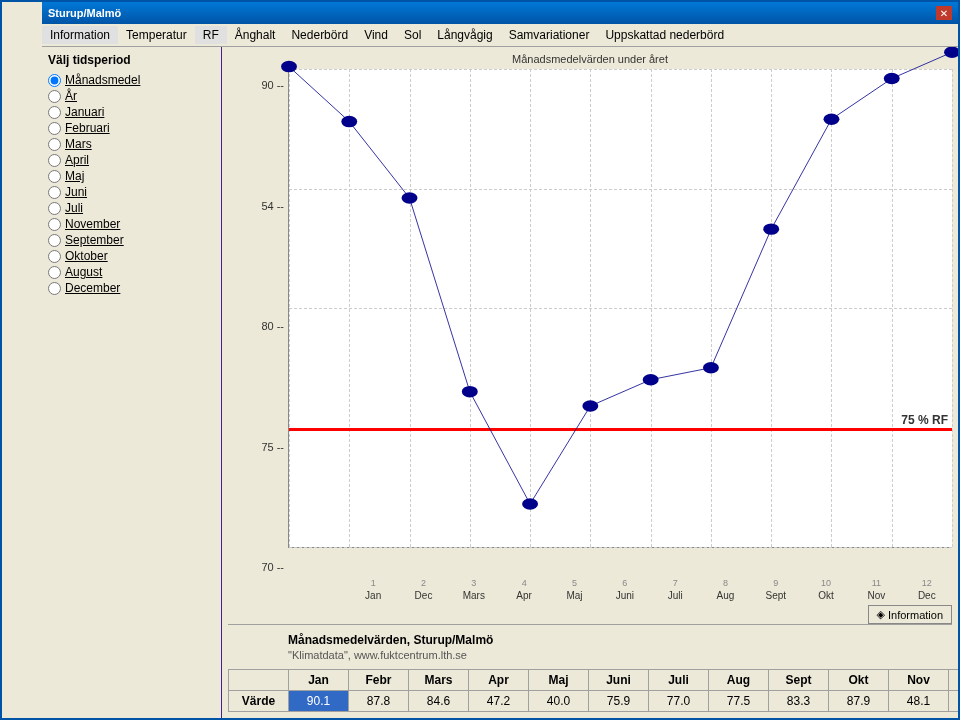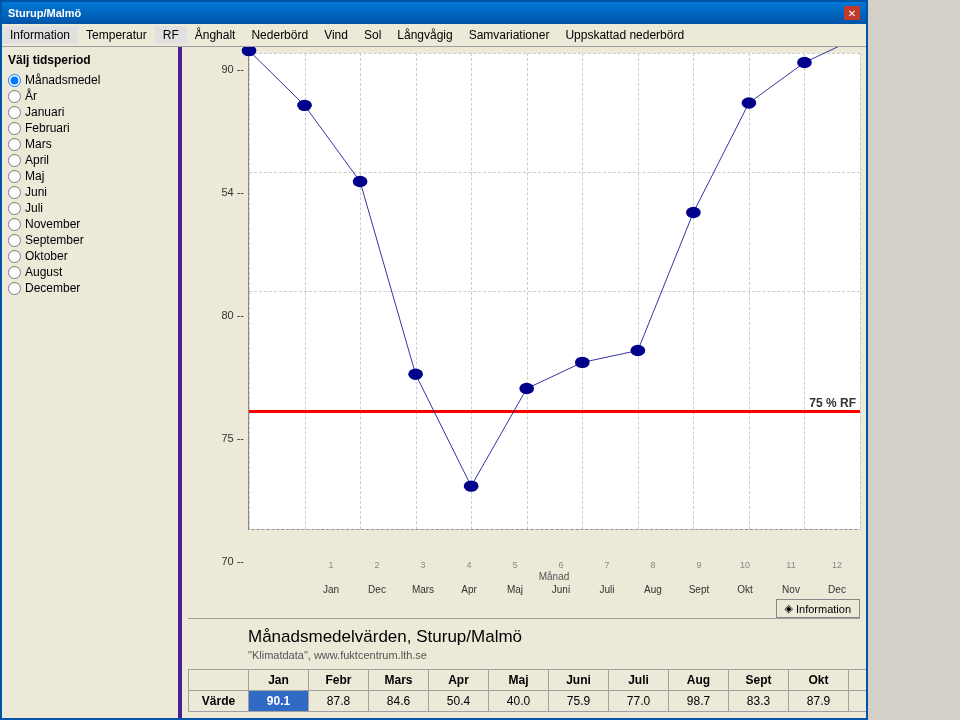--- a/index.html
+++ b/index.html
@@ -5,26 +5,27 @@
     * { margin: 0; padding: 0; box-sizing: border-box; }
     body {
       font-family: Arial, sans-serif;
       font-size: 12px;
       background: #d4d0c8;
       width: 960px;
       height: 720px;
       overflow: hidden;
     }
     .window {
-      width: 868px;
+      width: 960px;
       height: 720px;
       background: #ece9d8;
       border: 2px solid #0054a6;
       display: flex;
       flex-direction: column;
+      padding-left: 40px;
     }
     .title-bar {
       background: linear-gradient(to bottom, #0078d7, #0054a6);
       color: white;
       padding: 3px 6px;
       display: flex;
       align-items: center;
       justify-content: space-between;
       height: 22px;
     }
@@ -60,33 +61,34 @@
       background: #e0e0e0;
     }
     .content {
       display: flex;
       flex: 1;
       overflow: hidden;
     }
     .sidebar {
       width: 180px;
       background: #ece9d8;
-      border-right: 4px solid #4c1d95;
+      border-right: 1px solid #4c1d95;
       padding: 6px;
       flex-shrink: 0;
     }
     .sidebar-label {
       font-size: 12px;
       font-weight: bold;
       margin-bottom: 6px;
     }
     .radio-group {
       display: flex;
       flex-direction: column;
       gap: 2px;
+      text-decoration: underline;
     }
     .radio-item {
       display: flex;
       align-items: center;
       gap: 4px;
       font-size: 12px;
       cursor: pointer;
     }
     .radio-item input[type=radio] {
       margin: 0;
@@ -196,22 +198,22 @@
       cursor: pointer;
       display: flex;
       align-items: center;
       gap: 3px;
     }
     .bottom-section {
       border-top: 1px solid #a0a0a0;
       padding: 8px 0 0 0;
     }
     .bottom-title {
-      font-size: 17px;
-      font-weight: normal;
+      font-size: 12px;
+      font-weight: bold;
       margin-bottom: 2px;
       padding-left: 60px;
     }
     .bottom-subtitle {
       font-size: 11px;
       color: #555;
       margin-bottom: 8px;
       padding-left: 60px;
     }
     .data-table {
@@ -225,21 +227,21 @@
       text-align: center;
       min-width: 60px;
     }
     .data-table th {
       background: #ece9d8;
       font-weight: bold;
     }
     .data-table td.highlight {
       background: #316ac5;
       color: white;
-      font-weight: bold;
+      font-weight: normal;
     }
     .row-label {
       text-align: left;
       font-weight: bold;
       background: #ece9d8;
     }
     .x-axis-numbers {
       display: flex;
       font-size: 9px;
       color: #888;
@@ -327,20 +329,21 @@
             <span>August</span>
           </label>
           <label class="radio-item">
             <input type="radio" name="period" style="">
             <span>December</span>
           </label>
         </div>
     </div>
     <div class="main-area">
       <div class="chart-container">
+        <div class="chart-title">Månadsmedelvärden under året</div>
         <div class="chart-wrapper">
           <div class="y-axis-label" id="y-axis">
               <div>90 --</div>
               <div>54 --</div>
               <div>80 --</div>
               <div>75 --</div>
               <div>70 --</div>
             </div>
           <div style="flex:1; position:relative; display:flex; flex-direction:column;">
             <div class="chart-area" id="chart-area">
@@ -387,21 +390,20 @@
                 <div class="x-axis-number">4</div>
                 <div class="x-axis-number">5</div>
                 <div class="x-axis-number">6</div>
                 <div class="x-axis-number">7</div>
                 <div class="x-axis-number">8</div>
                 <div class="x-axis-number">9</div>
                 <div class="x-axis-number">10</div>
                 <div class="x-axis-number">11</div>
                 <div class="x-axis-number">12</div>
               </div>
-            <div style="text-align:center; font-size:10px; color:#555; margin-top:1px;">Månad</div>
             <div class="x-axis-labels" id="x-months">
                 <div class="x-axis-label month-label">Jan</div>
                 <div class="x-axis-label month-label">Dec</div>
                 <div class="x-axis-label month-label">Mars</div>
                 <div class="x-axis-label month-label">Apr</div>
                 <div class="x-axis-label month-label">Maj</div>
                 <div class="x-axis-label month-label">Juni</div>
                 <div class="x-axis-label month-label">Juli</div>
                 <div class="x-axis-label month-label">Aug</div>
                 <div class="x-axis-label month-label">Sept</div>
@@ -438,25 +440,25 @@
                 <th>Nov</th>
                 <th>Dec</th>
               </tr>
             </thead>
             <tbody>
               <tr>
                 <td class="row-label">Värde</td>
                 <td class="highlight">90.1</td>
                 <td>87.8</td>
                 <td>84.6</td>
-                <td>50.4</td>
+                <td>47.2</td>
                 <td>40.0</td>
                 <td>75.9</td>
                 <td>77.0</td>
-                <td>98.7</td>
+                <td>77.5</td>
                 <td>83.3</td>
                 <td>87.9</td>
                 <td>48.1</td>
                 <td>90.7</td>
               </tr>
             </tbody>
           </table>
       </div>
     </div>
   </div>

